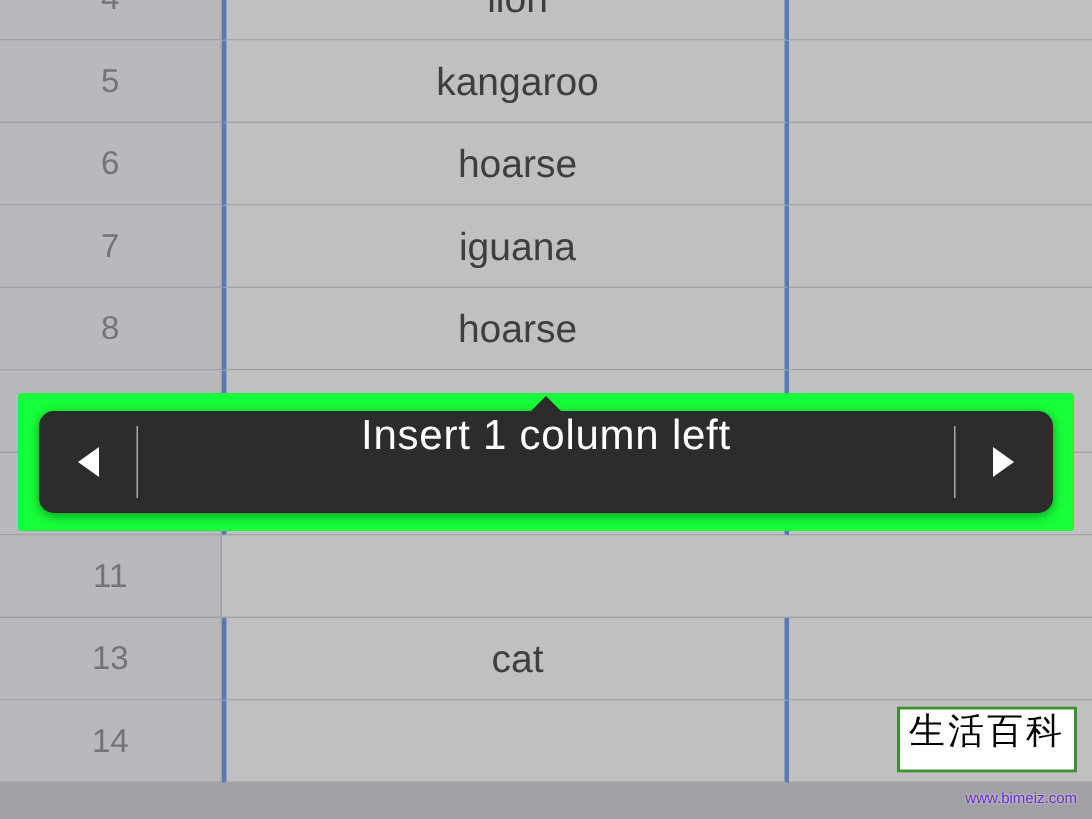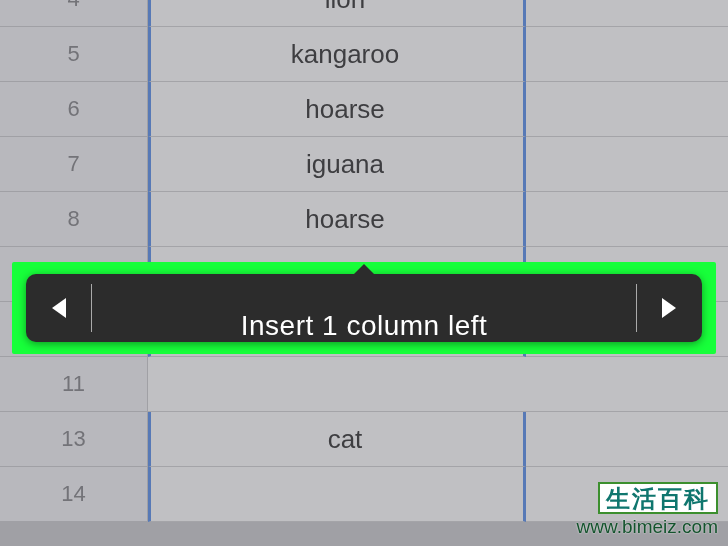--- a/index.html
+++ b/index.html
@@ -76,21 +76,21 @@
     .callout {
       position: absolute;
       left: 26px;
       right: 26px;
       top: 274px;
       height: 68px;
       background: #2c2c2c;
       border-radius: 10px;
       z-index: 12;
       display: flex;
-      align-items: flex-end;
+      align-items: flex-start;
       box-shadow: 0 2px 8px rgba(0,0,0,0.4);
     }
     .callout-arrow-up {
       position: absolute;
       top: -10px;
       left: 50%;
       transform: translateX(-50%);
       width: 0; height: 0;
       border-left: 12px solid transparent;
       border-right: 12px solid transparent;
@@ -141,33 +141,33 @@
       position: absolute;
       right: 10px;
       bottom: 8px;
       z-index: 20;
       text-align: right;
     }
     .wm-block {
       display: inline-block;
       border: 2px solid #3c8f2e;
       background: #fff;
-      padding: 2px 6px 0 6px;
-      color: #0f766e;
+      padding: 2px 6px 12px 6px;
+      color: #000000;
       font-family: "SimSun","Songti SC",serif;
       font-size: 24px;
-      font-weight: 700;
+      font-weight: 400;
       letter-spacing: 2px;
       line-height: 1.1;
     }
     .wm-url {
-      color: #14532d;
-      font-size: 19px;
+      color: #6d28d9;
+      font-size: 10px;
       font-family: Arial, sans-serif;
-      margin-top: 2px;
+      margin-top: 12px;
       text-shadow: 0 0 2px rgba(255,255,255,0.8);
     }
   </style>
 </head>
 <body>
 
 <div class="spreadsheet">
   <div class="row">
     <div class="row-header">4</div>
     <div class="cell">lion</div>

